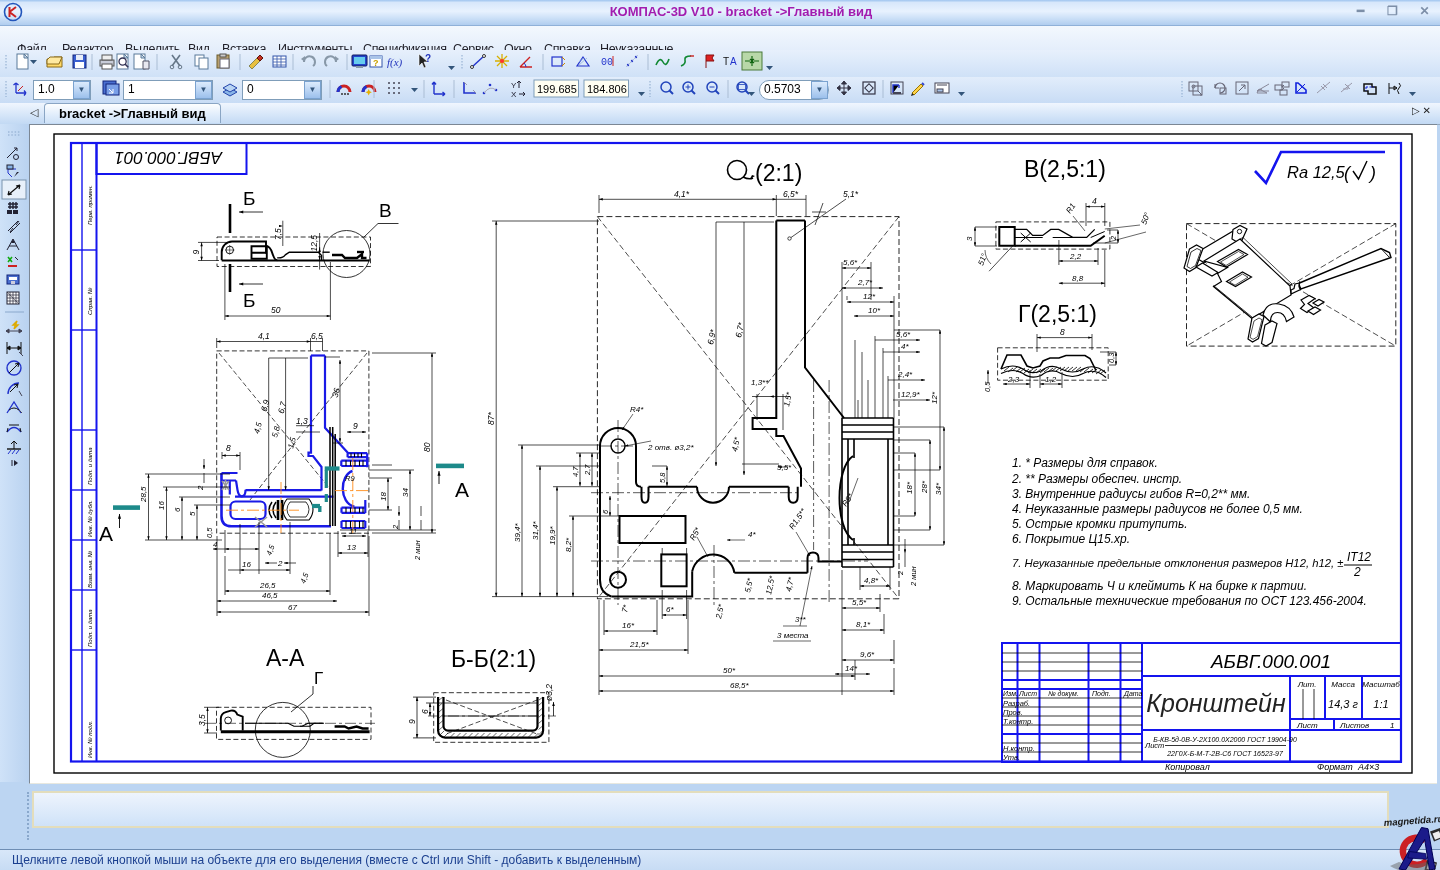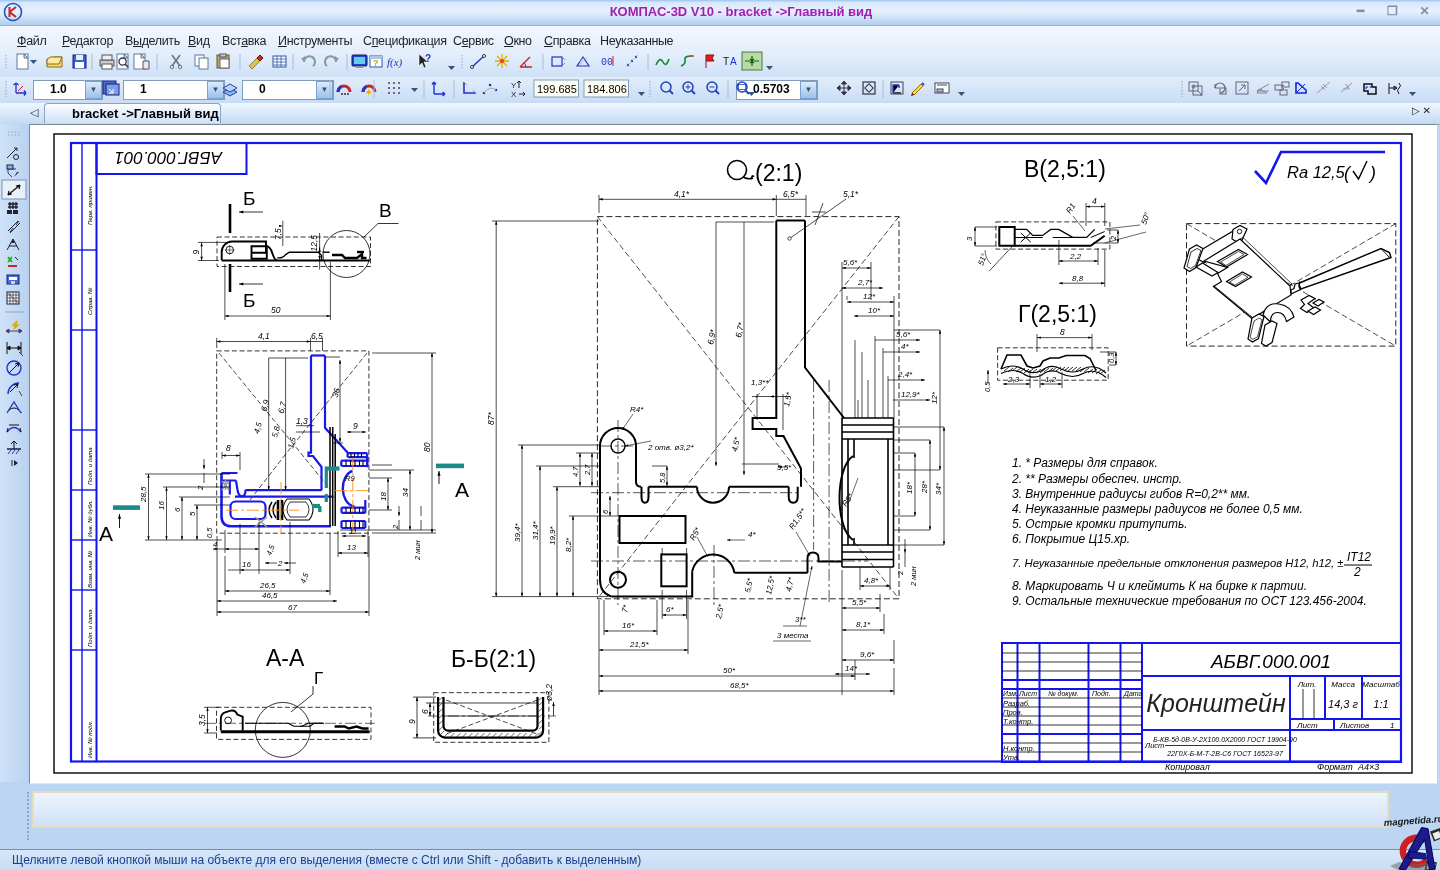--- a/index.html
+++ b/index.html
@@ -9,36 +9,36 @@
   
   #titlebar{left:0;top:0;width:1440px;height:25px;
     background:linear-gradient(to bottom,#9ec4ef 0%,#d7e7fb 10%,#e8f2fe 45%,#cfe2f8 70%,#b0cdef 100%);
     border-bottom:1px solid #8fb0d8;}
   #titletext{left:42px;top:4px;width:1398px;text-align:center;font-size:13px;color:#a21caf;font-weight:bold;}
   .winbtn{top:4px;width:17px;height:15px;color:#7d8fa8;font-weight:bold;font-size:12px;text-align:center;line-height:14px;}
   
   #menubar{left:0;top:26px;width:1440px;height:24px;
     background:linear-gradient(to bottom,#f3f8fe,#e4eefb);
     color:#1f1f28;font-size:12.5px;letter-spacing:-0.35px;border-bottom:1px solid #cddcf0;}
-  #menubar span{position:absolute;top:8px;}
+  #menubar span{position:absolute;top:16px;}
   
   #tb1{left:0;top:50px;width:1440px;height:27px;
     background:linear-gradient(to bottom,#e7f0fc,#cfe1f7);}
   #tb2{left:0;top:77px;width:1440px;height:26px;
     background:linear-gradient(to bottom,#e2edfb,#c8dcf5);border-bottom:1px solid #b9cfe9;}
   .combo{position:absolute;height:18px;background:#fff;border:1px solid #7f9db9;font-size:12px;
-     color:#000;line-height:17px;padding-left:16px;font-weight:bold;}
+     color:#000;line-height:17px;padding-left:4px;}
   .combo .dd{position:absolute;right:0;top:0;width:15px;height:16px;
      background:linear-gradient(#dcebfc,#9cc0ec);border:1px solid #7aa2cf;text-align:center;line-height:15px;font-size:8px;color:#33557a;}
   
   #tabbar{left:0;top:103px;width:1440px;height:21px;
     background:linear-gradient(to bottom,#f0f6fe,#c2d9f4);border-bottom:1px solid #94a8be;}
   #tab1{left:44px;top:103px;width:177px;height:20px;background:linear-gradient(to bottom,#fdfeff,#dfecfb 60%,#cfe2f7);
     border:1px solid #8aa5c4;border-bottom:none;border-radius:4px 4px 0 0;
-    font-size:13px;font-weight:bold;color:#000;text-align:left;padding-left:27px;box-sizing:border-box;line-height:20px;}
+    font-size:13px;font-weight:bold;color:#000;text-align:left;padding-left:14px;box-sizing:border-box;line-height:20px;}
   
   #canvas{left:29px;top:124px;width:1407px;height:658px;background:#ffffff;
      border-top:1px solid #7c8794;border-left:1px solid #7c8794;border-bottom:1px solid #e8e8df;}
   
   #lefttb{left:0;top:124px;width:29px;height:658px;background:linear-gradient(to right,#cfe2f8,#b9d2f0);}
   
   #msgpanel{left:32px;top:791px;width:1353px;height:33px;
     background:linear-gradient(to bottom,#eef4fd,#cfe2f8);border:2px solid #e3ddbc;}
   
   #statusbar{left:0;top:849px;width:1440px;height:29px;
@@ -69,21 +69,21 @@
     <span style="left:504px"><u>О</u>кно</span>
     <span style="left:544px"><u>С</u>правка</span>
     <span style="left:600px">Неуказанные</span>
   </div>
 
   <div id="tb1" class="abs"></div>
   <div id="tb2" class="abs"></div>
   <div class="combo abs" style="left:33px;top:80px;width:52px;">1.0<span class="dd">▼</span></div>
   <div class="combo abs" style="left:123px;top:80px;width:84px;">1<span class="dd">▼</span></div>
   <div class="combo abs" style="left:242px;top:80px;width:74px;">0<span class="dd">▼</span></div>
-  <div class="combo abs" style="left:736px;top:80px;width:64px;">0.5703<span class="dd">▼</span></div>
+  <div class="combo abs" style="left:759px;top:80px;width:64px;border-radius:10px;">0.5703<span class="dd">▼</span></div>
   <div id="tabbar" class="abs"></div>
   <div id="tab1" class="abs">bracket -&gt;Главный вид</div>
   <div class="abs" style="left:30px;top:106px;font-size:11px;color:#222">◁</div>
   <div class="abs" style="left:1412px;top:105px;font-size:10px;color:#222">▷ ✕</div>
 
   <div id="lefttb" class="abs"></div>
   <div id="canvas" class="abs"></div>
 
   <svg class="abs" style="left:0;top:50px" width="1440" height="53" viewBox="0 0 1440 53">
     <defs>

